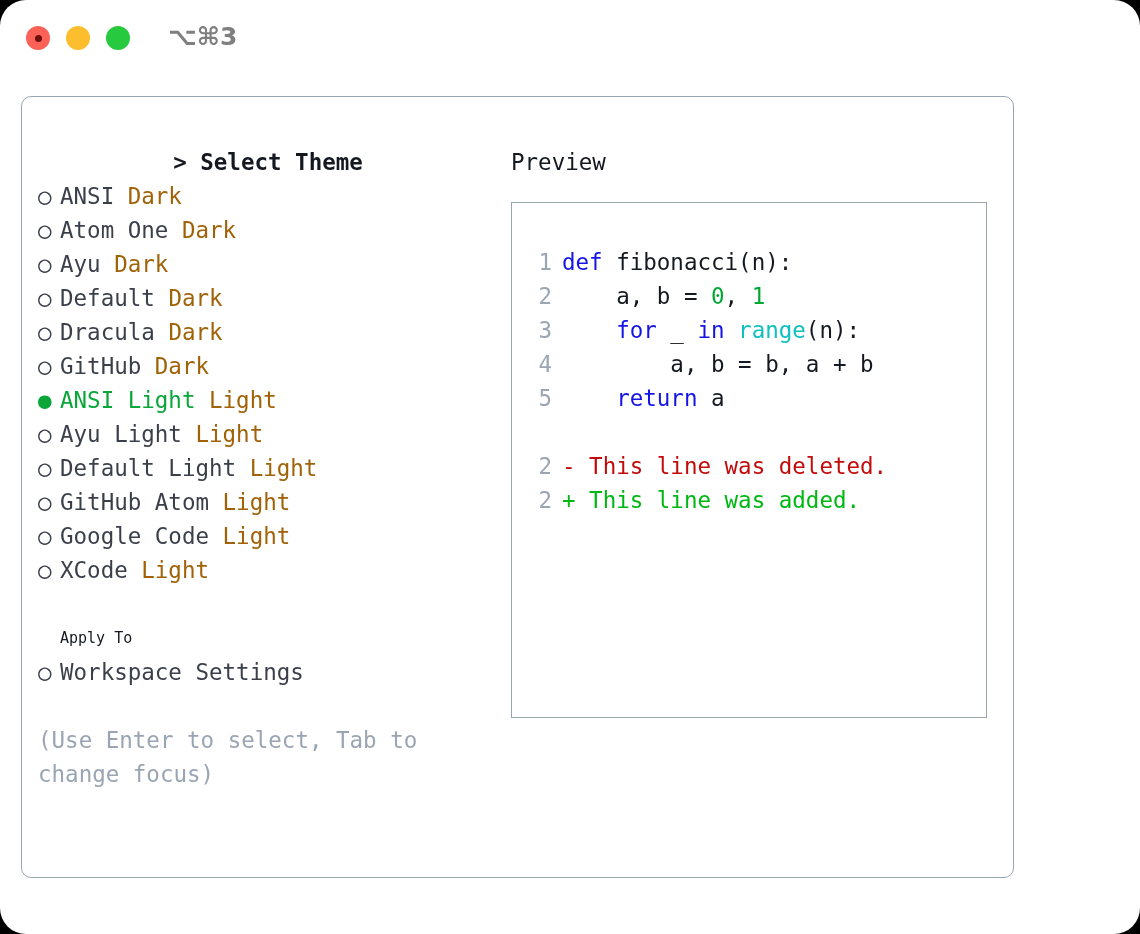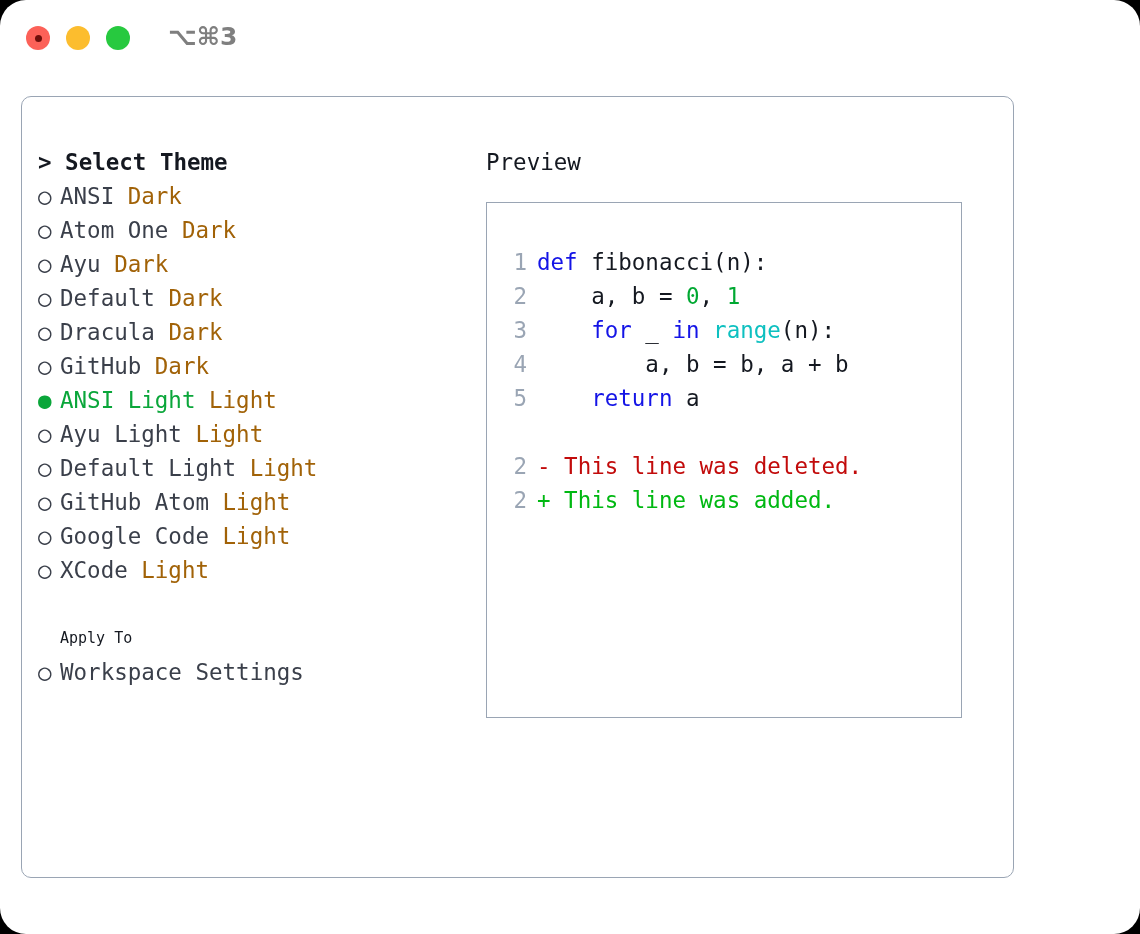--- a/index.html
+++ b/index.html
@@ -83,31 +83,32 @@
   }
 
   .col-left {
     position: absolute;
     left: 16px;
     top: 48px;
     width: 460px;
   }
   .col-right {
     position: absolute;
-    left: 464px;
+    left: 489px;
     top: 48px;
     width: 500px;
   }
 
   .heading {
     font-size: 22.5px;
     line-height: 34px;
     color: #141820;
     font-weight: bold;
     white-space: pre;
+    text-align: center;
   }
   .heading .caret { color: #141820; }
 
   .opt {
     font-size: 22.5px;
     line-height: 34px;
     white-space: pre;
     color: #3a3f4a;
   }
   .opt .bullet {
@@ -227,20 +228,21 @@
       <div class="spacer-sm"></div>
 
       <div class="group-title">Apply To</div>
 
       <div id="apply-list">
           <div class="opt"><span class="bullet">○</span><span>Workspace Settings</span></div>
         </div>
 
       <div class="spacer-hint"></div>
 
+      <div class="hint">(Use Enter to select, Tab to change focus)</div>
     </div>
 
     <div class="col-right">
       <div class="preview-title">Preview</div>
 
       <div class="preview-box">
         <div class="code" id="code-block"><div><span class="ln">1</span><span class="kw">def </span><span class="plain">fibonacci(n):</span></div><div><span class="ln">2</span><span class="plain">    a, b = </span><span class="num">0</span><span class="plain">, </span><span class="num">1</span></div><div><span class="ln">3</span><span class="plain">    </span><span class="kw">for</span><span class="plain"> _ </span><span class="kw">in</span><span class="plain"> </span><span class="fn">range</span><span class="plain">(n):</span></div><div><span class="ln">4</span><span class="plain">        a, b = b, a + b</span></div><div><span class="ln">5</span><span class="plain">    </span><span class="kw">return</span><span class="plain"> a</span></div></div>
         <div class="diff" id="diff-block"><div><span class="ln">2</span><span class="d-del">-</span><span class="d-del"> This line was deleted.</span></div><div><span class="ln">2</span><span class="d-add">+</span><span class="d-add"> This line was added.</span></div></div>
       </div>
     </div>

